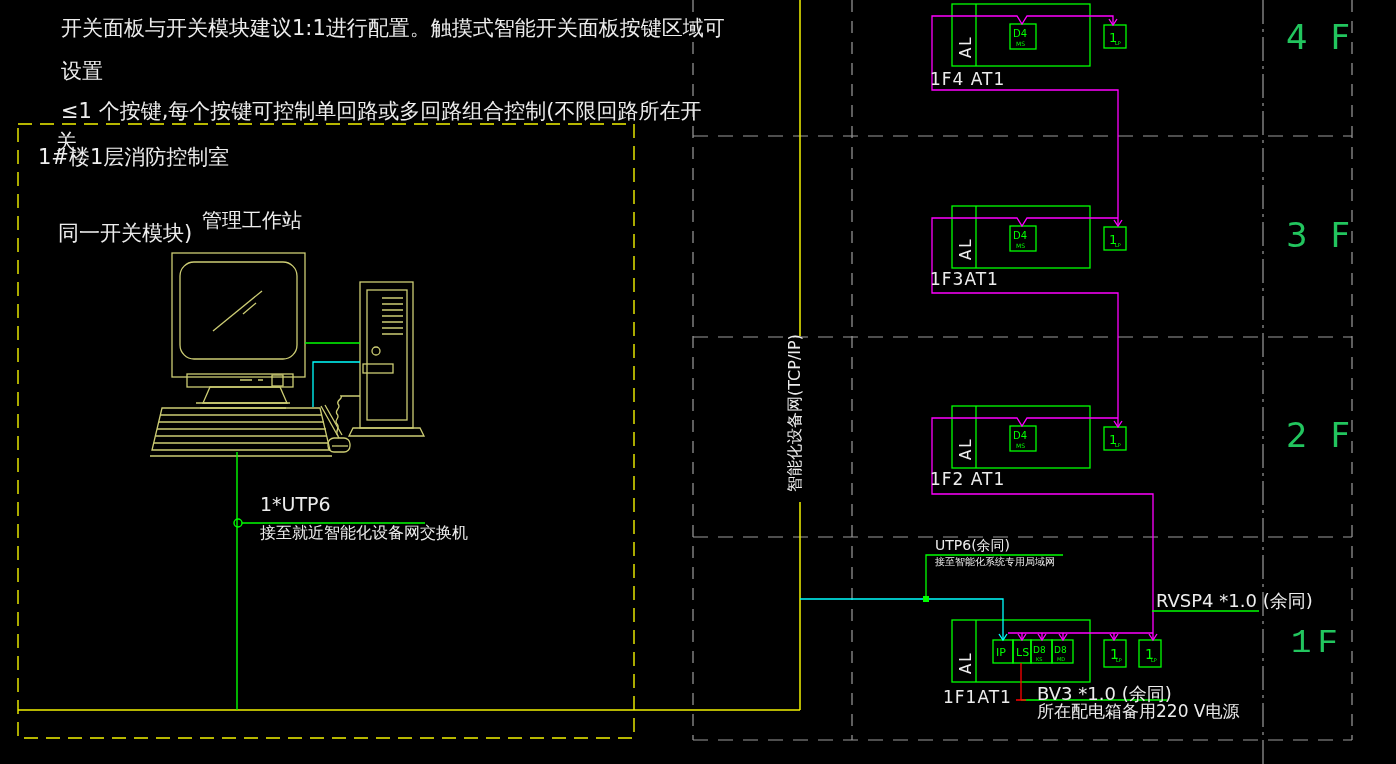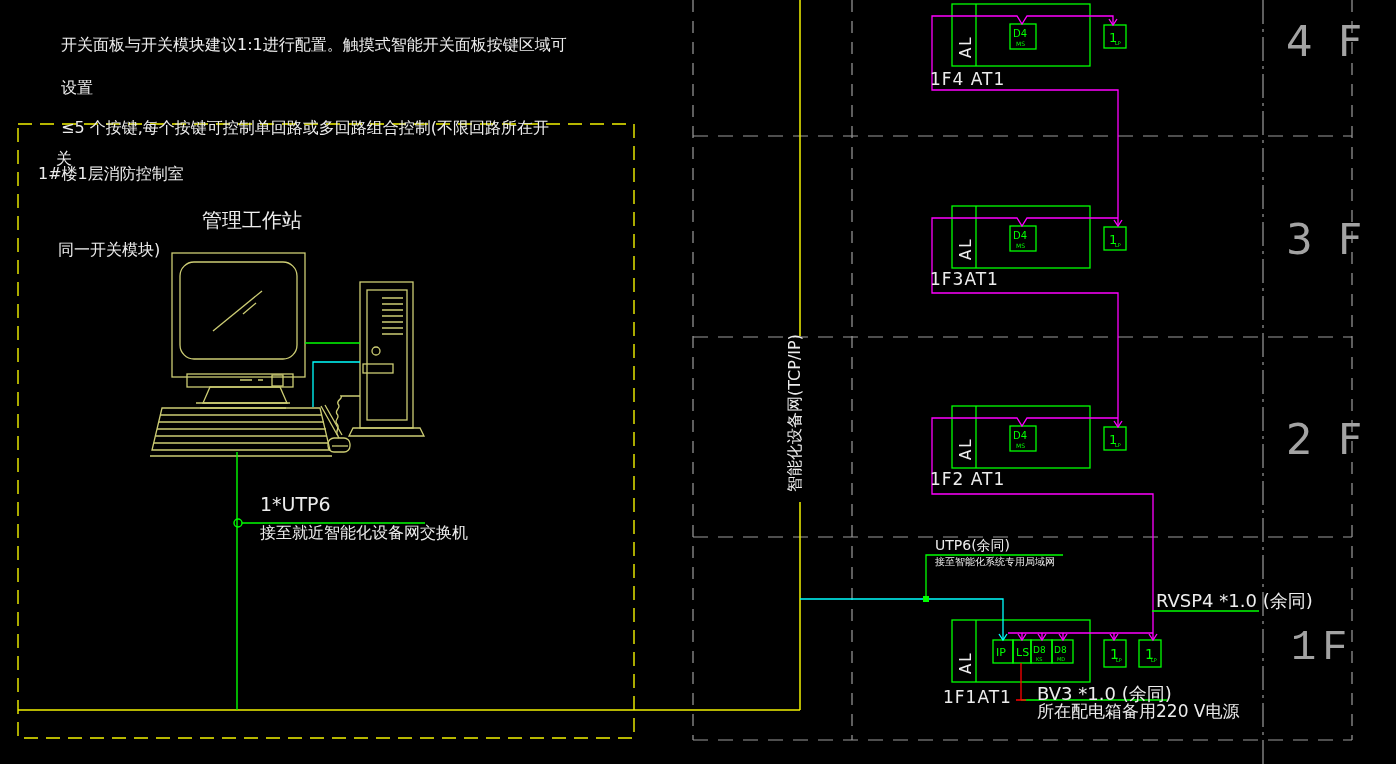--- a/index.html
+++ b/index.html
@@ -2,24 +2,24 @@
 <html><head>
 <meta charset="utf-8">
 <style>
   html,body{margin:0;padding:0;background:#000;}
   #canvas{position:relative;width:1396px;height:764px;background:#000;overflow:hidden;
           font-family:"DejaVu Sans",sans-serif;}
   #art{position:absolute;left:0;top:0;}
   .t{position:absolute;color:#EDEDED;white-space:nowrap;line-height:1.15;
      font-family:"DejaVu Sans",sans-serif;}
   .rot{transform-origin:0 0;transform:rotate(-90deg);}
-  .fs21{font-size:16px;margin-top:20px;} .fs20{font-size:20px;} .fs19{font-size:19px;}
+  .fs21{font-size:21px;} .fs20{font-size:20px;} .fs19{font-size:19px;}
   .fs18{font-size:18px;} .fs17{font-size:17px;} .fs16{font-size:16px;}
   .fs14{font-size:14px;} .fs13{font-size:10px;}
-  .floorname{font-size:42px;letter-spacing:6px;color:#a3a3a3;font-weight:400;}
+  .floorname{font-size:34px;letter-spacing:6px;color:#22c55e;font-weight:400;}
   .atlabel{font-size:17px;letter-spacing:1px;}
   svg text{font-family:"DejaVu Sans",sans-serif;}
 </style>
 </head>
 <body>
 
 <div id="canvas">
 
 <svg id="art" width="1396" height="764" viewBox="0 0 1396 764">
 
@@ -171,21 +171,21 @@
       <text x="1110" y="659" font-size="14">1</text>
       <text x="1116" y="662" font-size="5">LP</text>
       <text x="1145" y="659" font-size="14">1</text>
       <text x="1151" y="662" font-size="5">LP</text>
     </g>
   </g>
 </svg>
 
 <div class="t fs21" style="left:61px;top:16px;">开关面板与开关模块建议1:1进行配置。触摸式智能开关面板按键区域可</div>
 <div class="t fs21" style="left:61px;top:59px;">设置</div>
-<div class="t fs21" style="left:61px;top:99px;">≤5 个按键,每个按键可控制单回路或多回路组合控制(不限回路所在开</div>
+<div class="t fs21" style="left:61px;top:99px;">≤1 个按键,每个按键可控制单回路或多回路组合控制(不限回路所在开</div>
 <div class="t fs21" style="left:56px;top:130px;">关</div>
 <div class="t fs21" style="left:58px;top:221px;">同一开关模块)</div>
 
 <div class="t fs21" style="left:38px;top:145px;">1#楼1层消防控制室</div>
 <div class="t fs20" style="left:202px;top:209px;">管理工作站</div>
 <div class="t fs19" style="left:260px;top:494px;">1*UTP6</div>
 <div class="t fs16" style="left:260px;top:524px;">接至就近智能化设备网交换机</div>
 
 <div class="t fs16 rot" style="left:786px;top:492px;width:160px;">智能化设备网(TCP/IP)</div>
 

